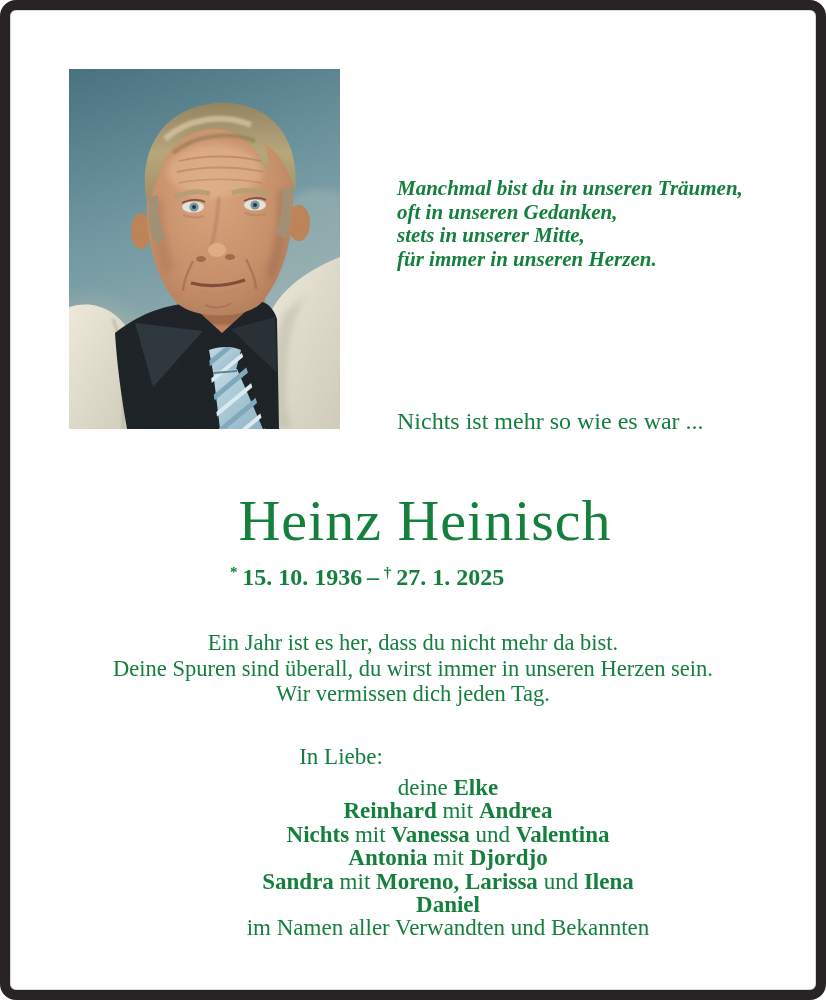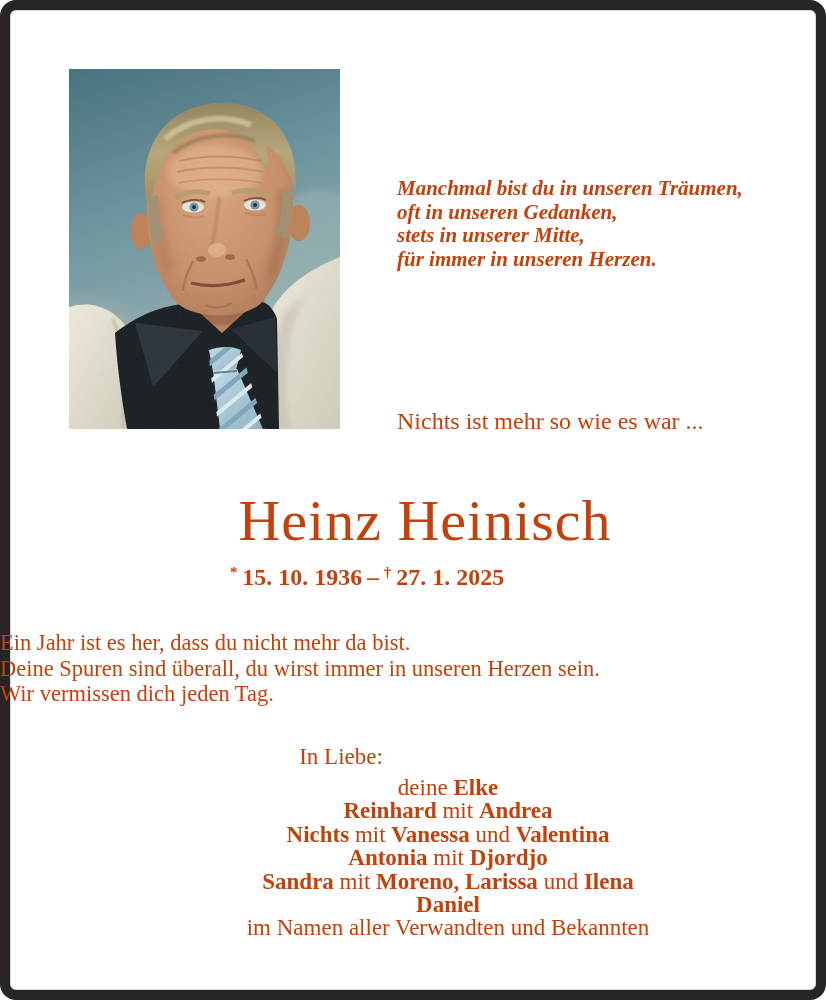--- a/index.html
+++ b/index.html
@@ -1,30 +1,30 @@
 <!DOCTYPE html>
 <html lang="de"><head>
 <meta charset="utf-8">
 <style>
   html,body{margin:0;padding:0;background:#ffffff;}
   .page{position:relative;width:826px;height:1000px;background:#ffffff;overflow:hidden;
-        font-family:"Liberation Serif","DejaVu Serif",serif;color:#c2410c;}
+        font-family:"Liberation Serif","DejaVu Serif",serif;color:#15803d;}
   .card-frame{position:absolute;inset:0;border:10px solid #282324;border-radius:16px;
               box-sizing:border-box;box-shadow:inset 0 0 0 1px #d9d9d9;}
   .photo-wrap{position:absolute;left:69px;top:69px;width:271px;height:360px;overflow:hidden;}
   .photo-wrap svg{display:block;width:100%;height:100%;}
   .verse{position:absolute;left:397px;top:177px;width:360px;
          font-style:italic;font-weight:600;font-size:21px;line-height:23.5px;text-align:left;}
   .quote{position:absolute;left:397px;top:406px;width:360px;font-size:24px;line-height:30px;}
   .deceased-name{position:absolute;left:12px;top:490px;width:826px;text-align:center;
                  font-size:58px;line-height:62px;letter-spacing:1px;}
   .life-dates{position:absolute;left:0;top:557px;width:734px;text-align:center;
               font-size:24px;line-height:30px;font-weight:700;}
   .life-dates .sym{font-size:15px;vertical-align:8px;letter-spacing:0;}
-  .memorial{position:absolute;left:0;top:630px;width:826px;
+  .memorial{position:absolute;left:0;top:630px;width:826px;text-align:center;
             font-size:22.5px;line-height:25.5px;}
   .closing-intro{position:absolute;left:0;top:744px;width:682px;text-align:center;
                  font-size:23px;line-height:26px;}
   .family{position:absolute;left:0;top:776px;width:826px;text-align:center;
           font-size:23px;line-height:23.4px;margin-left:35px;}
   .family .b{font-weight:700;}
 </style>
 </head>
 <body>
 

